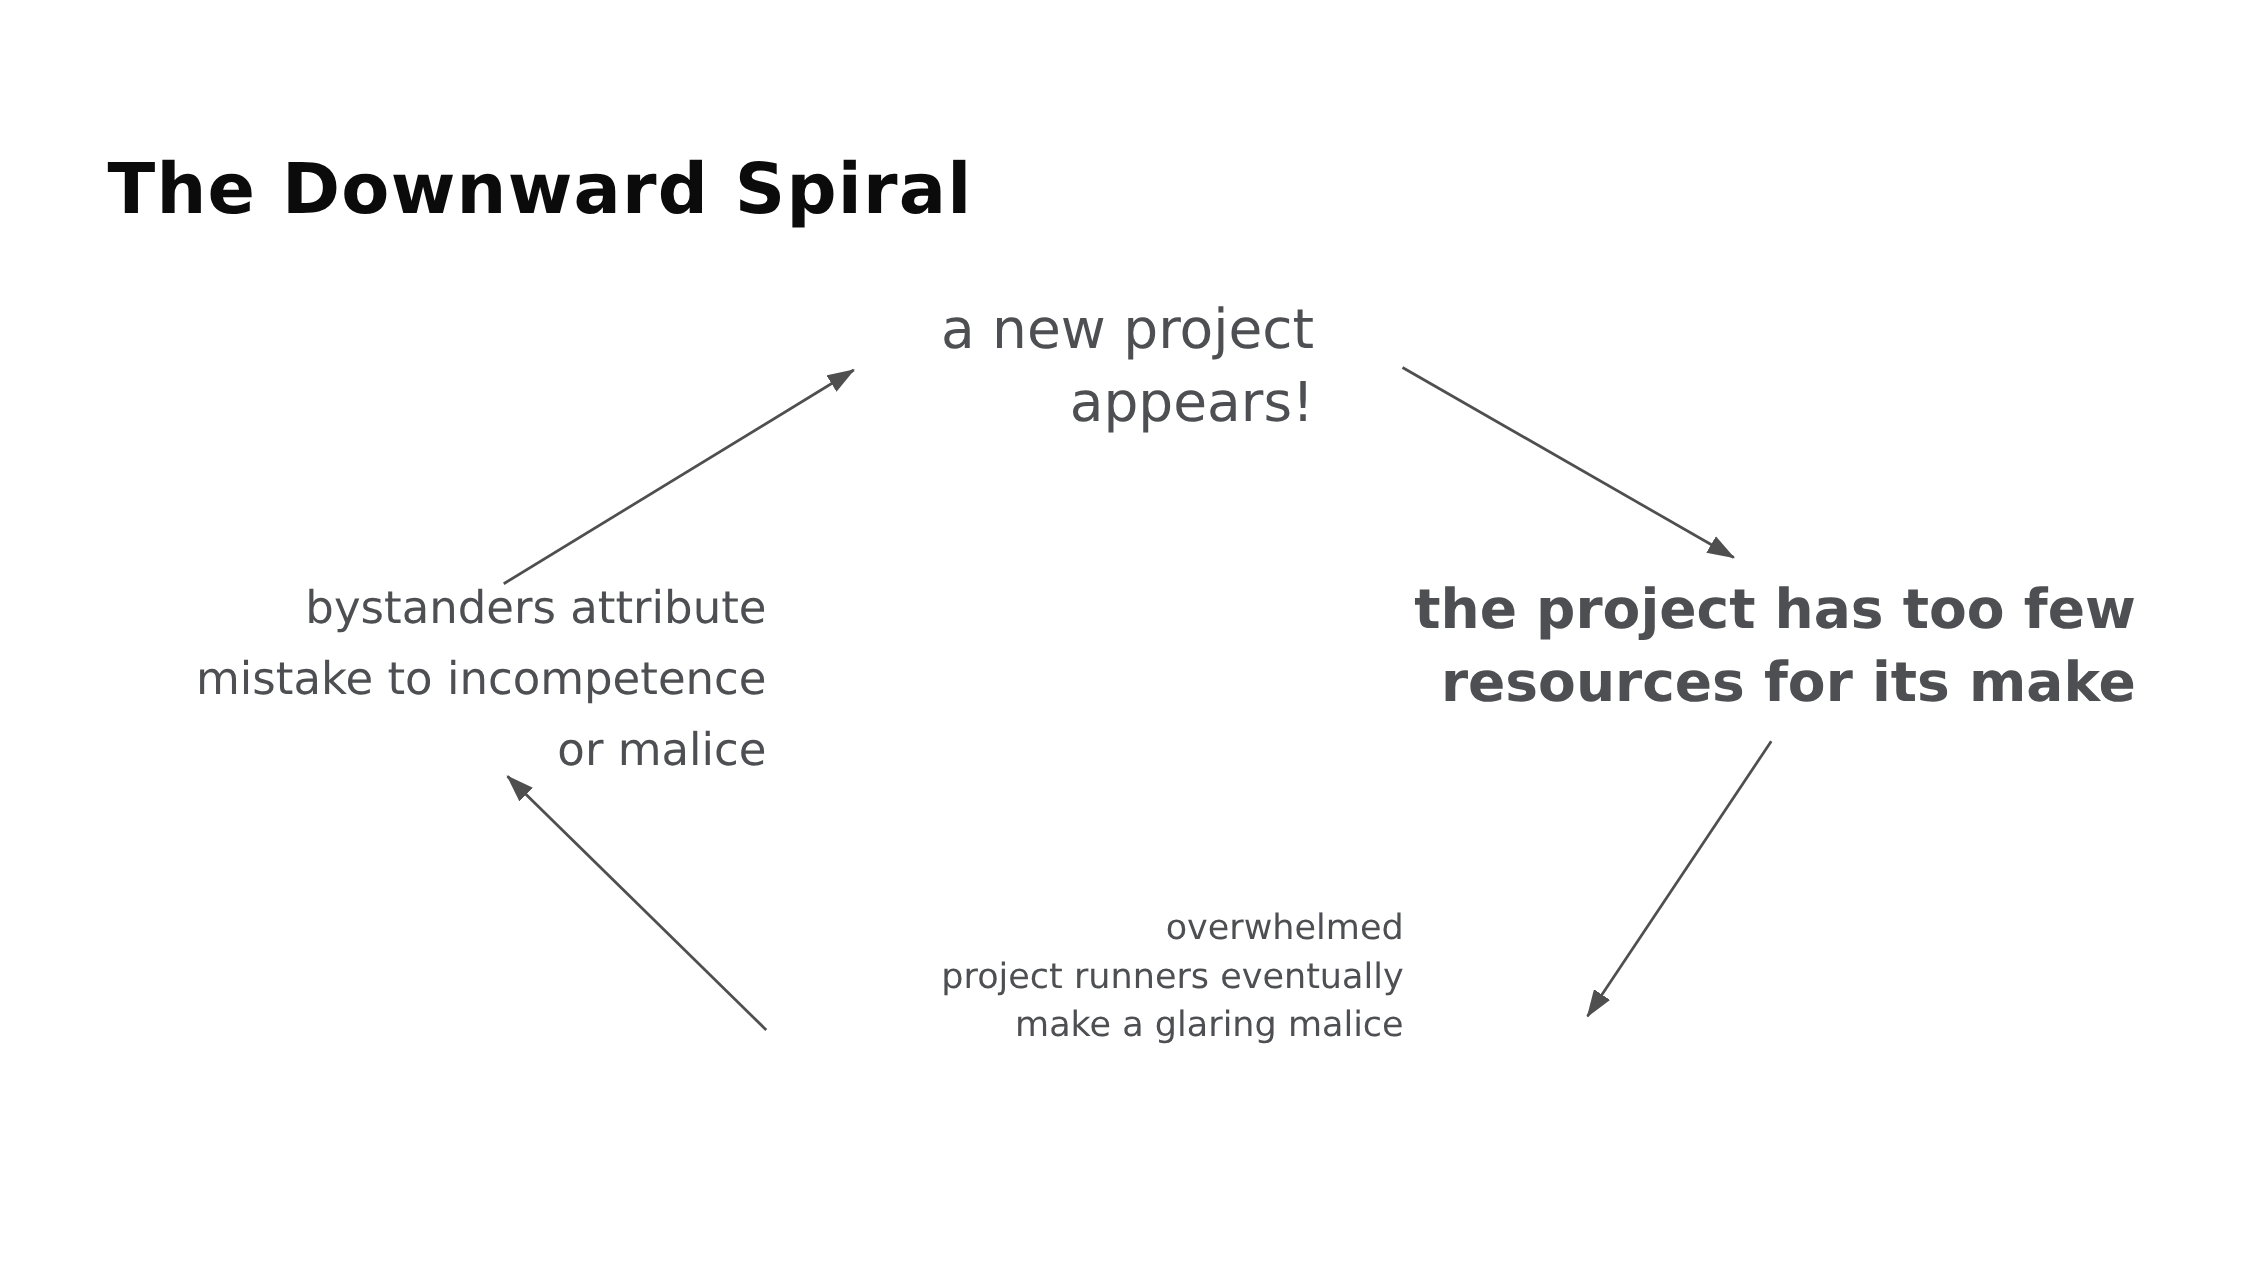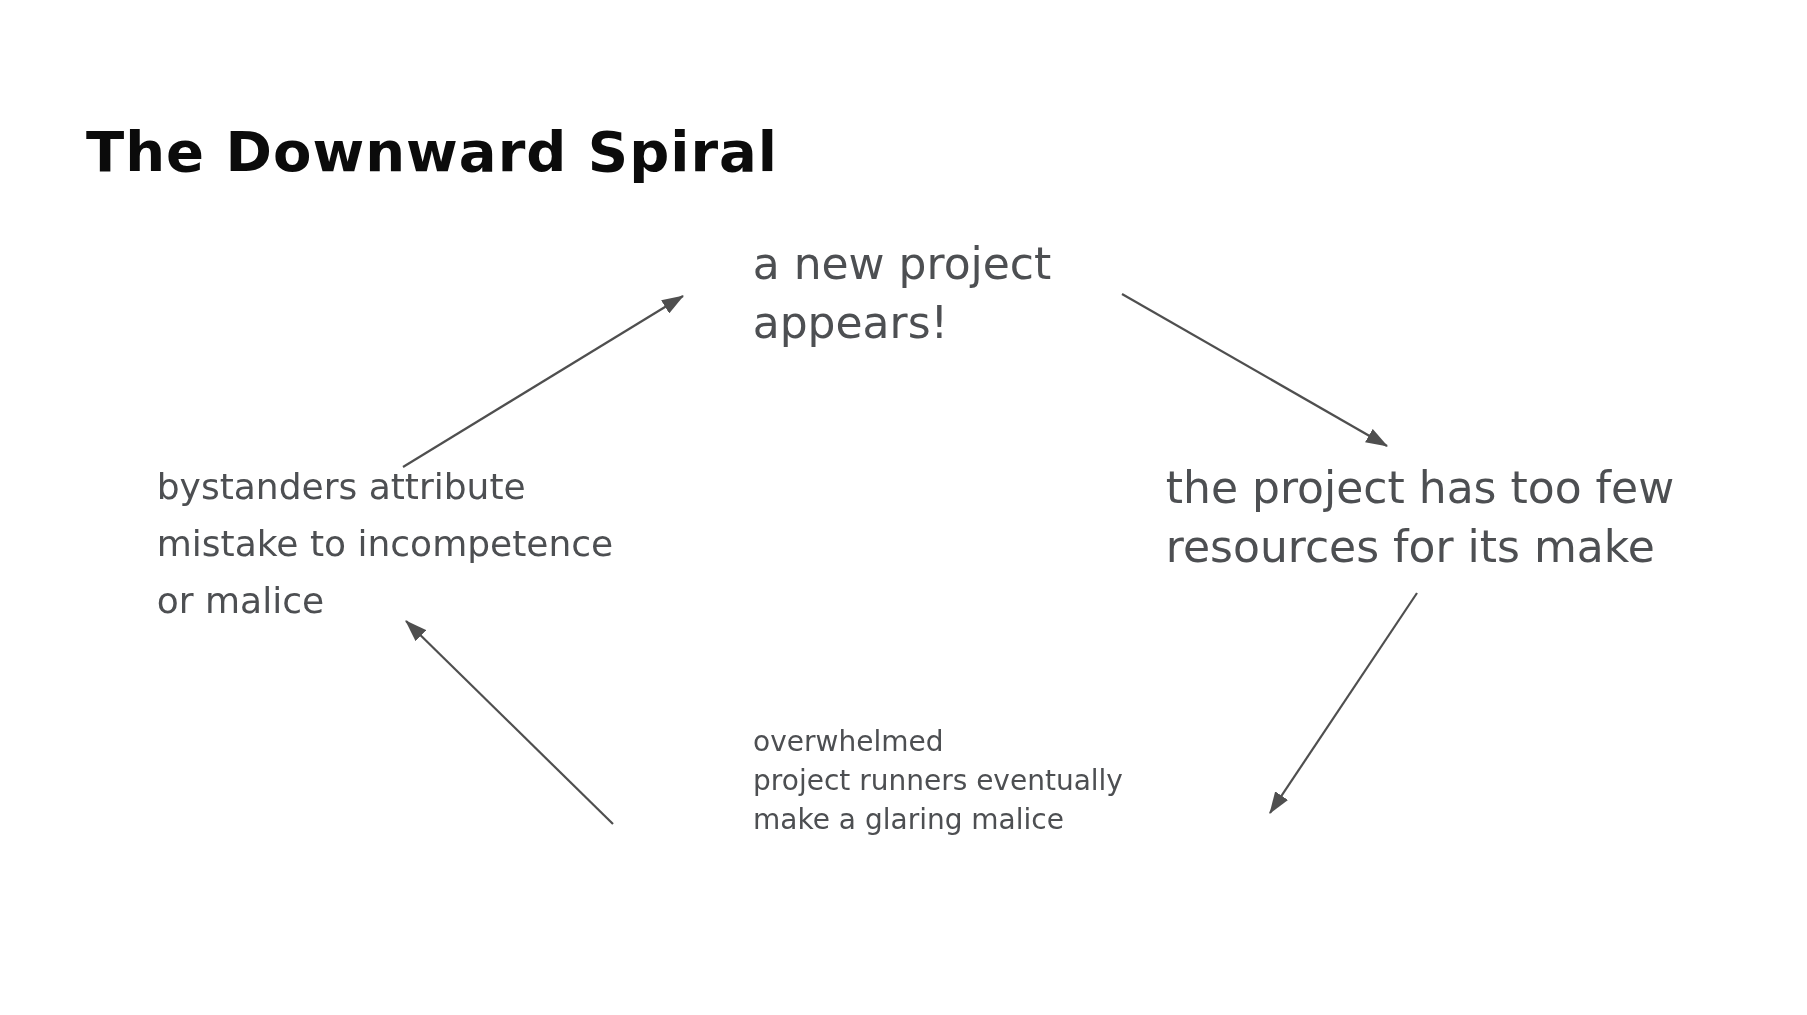--- a/index.html
+++ b/index.html
@@ -23,27 +23,27 @@
     line-height: 1.15;
     font-weight: 600;
     color: #0b0b0b;
     letter-spacing: 1px;
     white-space: nowrap;
     margin-top: 20px;
   }
   .node {
     position: absolute;
     transform: translateX(-50%);
-    text-align: left;
+    text-align: right;
     color: #4d4f52;
     white-space: nowrap;
   }
   .node span { display: block; }
   .node-top    { left: 902px;  top: 234px; font-size: 44px; line-height: 59px; }
-  .node-right  { left: 1420px; top: 458px; font-size: 44px; line-height: 59px; }
+  .node-right  { left: 1420px; top: 458px; font-size: 44px; line-height: 59px; font-weight: bold; }
   .node-bottom { left: 938px;  top: 722px; font-size: 28px; line-height: 39px; }
   .node-left   { left: 385px;  top: 458px; font-size: 36px; line-height: 57px; }
   .edges-layer {
     position: absolute;
     left: 0; top: 0;
     width: 1807px;
     height: 1015px;
   }
 </style>
 </head>

